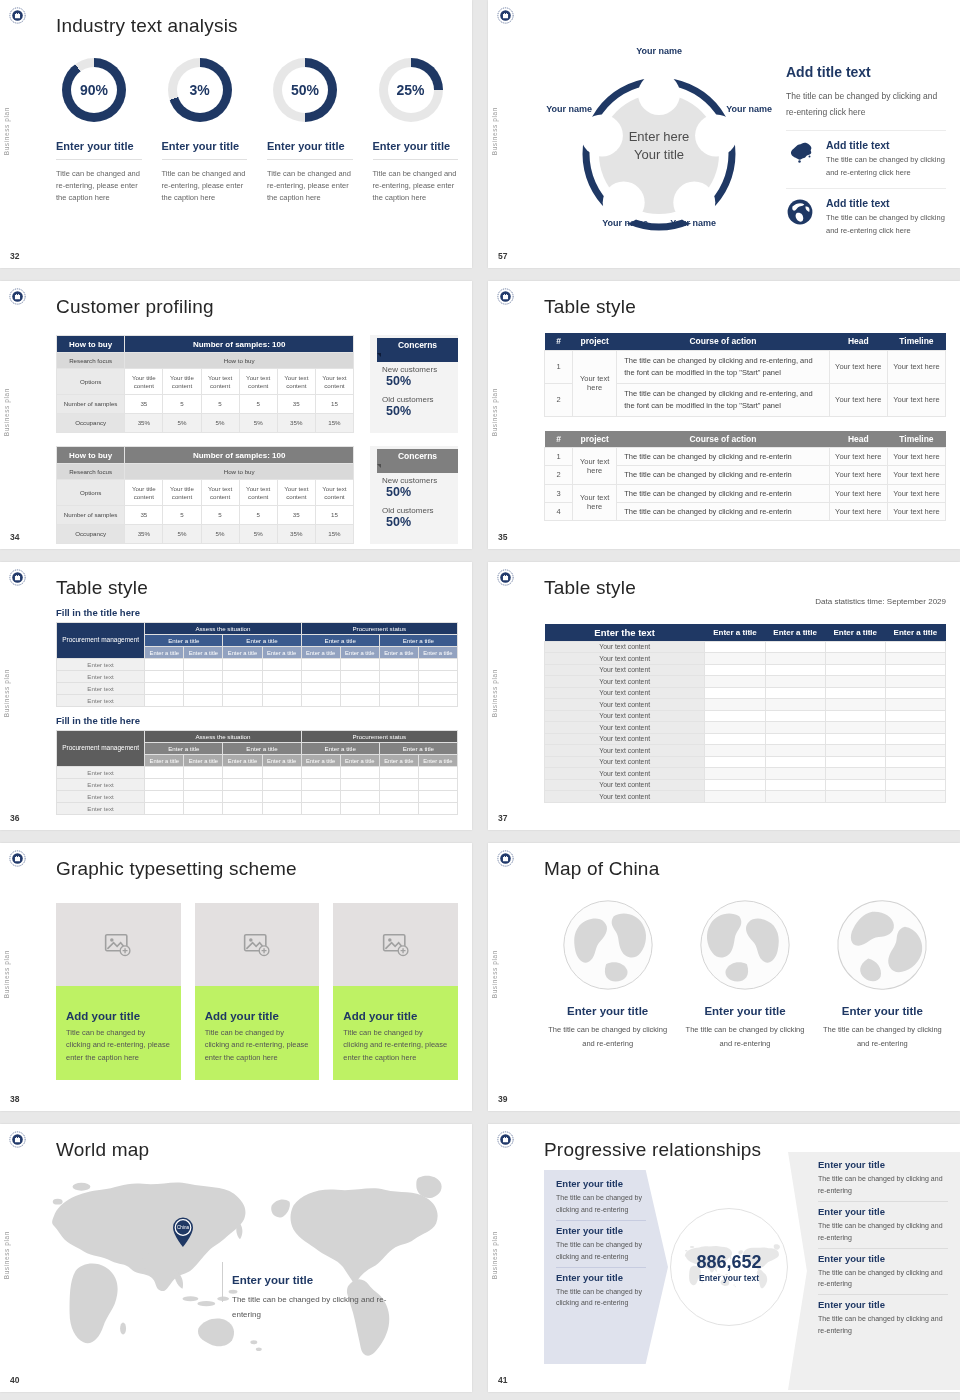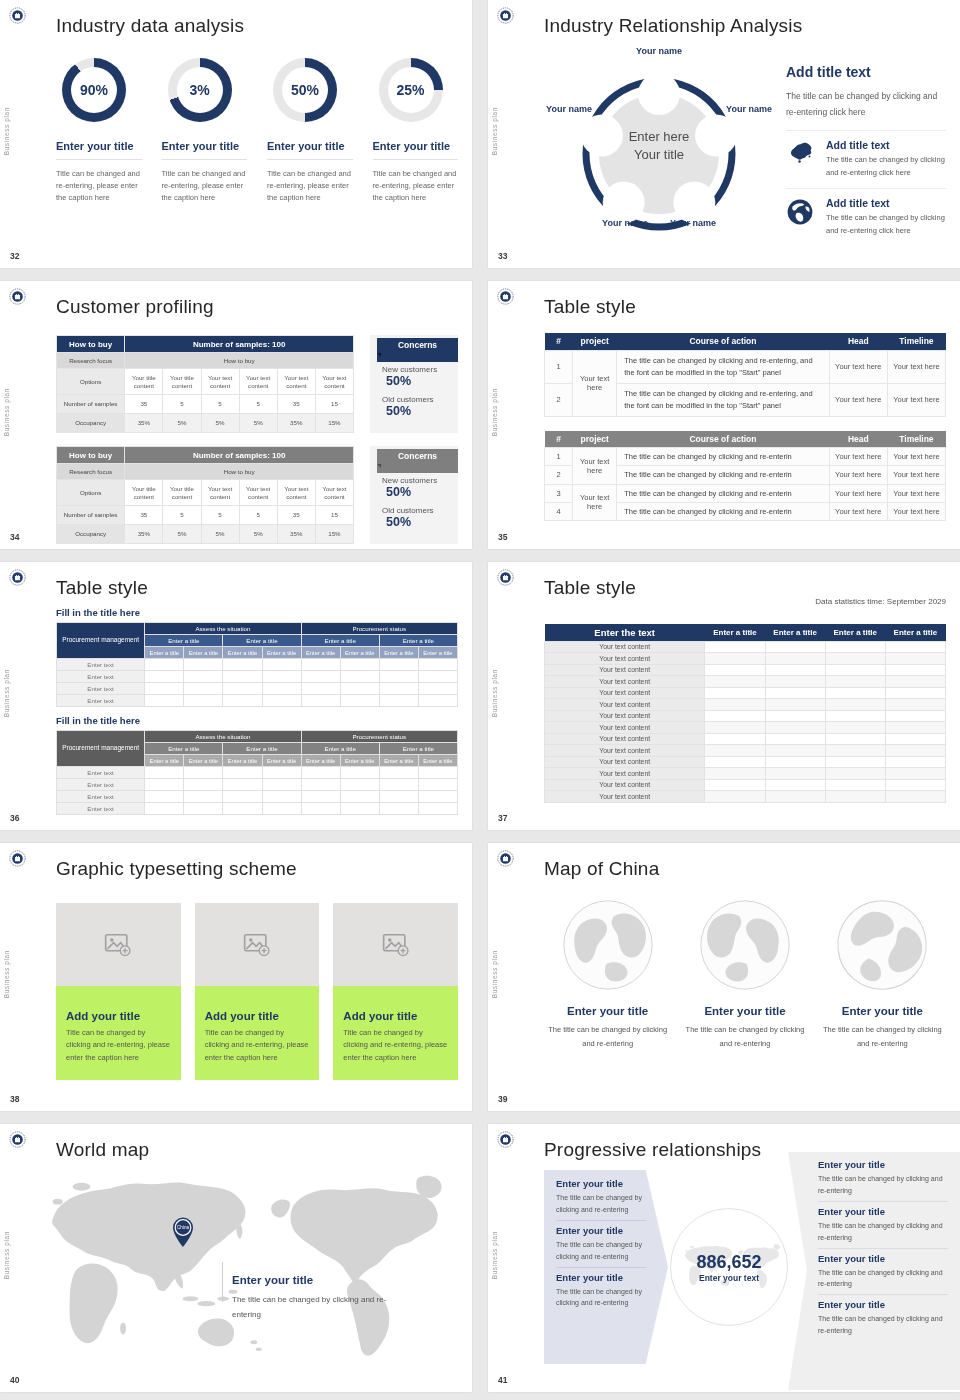--- a/index.html
+++ b/index.html
@@ -15,21 +15,21 @@
   .donut-row{display:flex;gap:20px;margin-top:12px}
   .donut-col{width:91px}
   .donut{width:64px;height:64px;border-radius:50%;position:relative;margin:0 6px 18px}
   .donut::after{content:"";position:absolute;inset:9px;background:#fff;border-radius:50%}
   .donut .pct{position:absolute;inset:0;display:flex;align-items:center;justify-content:center;font-weight:bold;color:#1f3864;font-size:14px;z-index:1}
   .donut-title{font-size:11px;font-weight:bold;color:#1f3864;padding-bottom:7px;border-bottom:1px solid #e0e0e0;margin-bottom:8px}
   .donut-cap{font-size:7.5px;color:#666;line-height:1.6}
   
   .s33-body{display:flex}
   .gear-wrap{position:relative;width:230px;height:208px;flex:none}
-  .gear-label{position:absolute;width:46px;font-size:9px;font-weight:bold;color:#1f3864;text-align:center;line-height:1.15}
+  .gear-label{position:absolute;width:46px;font-size:9px;font-weight:bold;color:#1f3864;text-align:right;line-height:1.15}
   .n0{left:92px;top:0}.n1{left:2px;top:58px}.n2{left:182px;top:58px}.n3{left:58px;top:172px}.n4{left:126px;top:172px}
   .gear-center{position:absolute;left:50px;top:82px;width:130px;text-align:center;font-size:13px;color:#4d4d4d;line-height:1.35}
   .s33-right{margin-left:12px;padding-top:18px;flex:1}
   .s33-right h3{font-size:14px;color:#1f3864;margin-bottom:8px}
   .s33-right .cap{font-size:8.5px;color:#595959;line-height:1.9;padding-bottom:10px;border-bottom:1px solid #ececec}
   .media{display:flex;padding:8px 0;border-bottom:1px solid #ececec}
   .media:last-child{border-bottom:none}
   .media .mi{width:40px;flex:none;padding-top:1px}
   .media h4{font-size:10.5px;color:#1f3864;margin-bottom:3px}
   .media p{font-size:7.5px;color:#595959;line-height:1.7}
@@ -125,21 +125,21 @@
 
 <div class="grid">
 
   <div class="slide">
     <span class="logo"><svg viewBox="0 0 20 20">
     <circle cx="10" cy="10" r="9" fill="none" stroke="#2a4176" stroke-width="0.8" stroke-dasharray="1.3 1"></circle>
     <circle cx="10" cy="10" r="6.2" fill="#223a6b"></circle>
     <path d="M7,13.2 V8.2 h1.4 V7 h1 v1.2 h1.2 V7 h1 v1.2 H13 v5 z" fill="#fff"></path>
   </svg></span>
     <span class="side-label">Business plan</span>
-    <div class="stitle">Industry data analysis</div>
+    <div class="stitle">Industry text analysis</div>
     <div class="content">
       <div class="donut-row">
           <div class="donut-col">
             <div class="donut" style="background: conic-gradient(rgb(31, 56, 100) 90%, rgb(231, 231, 231) 0deg);">
               <div class="pct">90%</div>
             </div>
             <div class="donut-title">Enter your title</div>
             <div class="donut-cap">Title can be changed and re-entering, please enter the caption here</div>
           </div>
           <div class="donut-col">
@@ -168,21 +168,20 @@
     <span class="snum">32</span>
   </div>
 
   <div class="slide">
     <span class="logo"><svg viewBox="0 0 20 20">
     <circle cx="10" cy="10" r="9" fill="none" stroke="#2a4176" stroke-width="0.8" stroke-dasharray="1.3 1"></circle>
     <circle cx="10" cy="10" r="6.2" fill="#223a6b"></circle>
     <path d="M7,13.2 V8.2 h1.4 V7 h1 v1.2 h1.2 V7 h1 v1.2 H13 v5 z" fill="#fff"></path>
   </svg></span>
     <span class="side-label">Business plan</span>
-    <div class="stitle">Industry Relationship Analysis</div>
     <div class="content">
       <div class="s33-body">
         <div class="gear-wrap">
           <svg viewBox="0 0 230 208" width="230" height="208">
             <g fill="none" stroke="#1f3864" stroke-width="7" stroke-linecap="round">
               <path d="M178.2,71.5 A73,73 0 0 0 130.2,36.6"></path>
               <path d="M99.8,36.6 A73,73 0 0 0 51.8,71.5"></path>
               <path d="M42.4,100.4 A73,73 0 0 0 60.8,156.8"></path>
               <path d="M85.3,174.7 A73,73 0 0 0 144.7,174.7"></path>
               <path d="M169.2,156.8 A73,73 0 0 0 187.6,100.4"></path>
@@ -236,21 +235,21 @@
   </svg></div>
                 <div>
                   <h4>Add title text</h4>
                   <p>The title can be changed by clicking and re-entering click here</p>
                 </div>
               </div>
             </div>
         </div>
       </div>
     </div>
-    <span class="snum">33</span>
+    <span class="snum">57</span>
   </div>
 
   <div class="slide">
     <span class="logo"><svg viewBox="0 0 20 20">
     <circle cx="10" cy="10" r="9" fill="none" stroke="#2a4176" stroke-width="0.8" stroke-dasharray="1.3 1"></circle>
     <circle cx="10" cy="10" r="6.2" fill="#223a6b"></circle>
     <path d="M7,13.2 V8.2 h1.4 V7 h1 v1.2 h1.2 V7 h1 v1.2 H13 v5 z" fill="#fff"></path>
   </svg></span>
     <span class="side-label">Business plan</span>
     <div class="stitle">Customer profiling</div>

